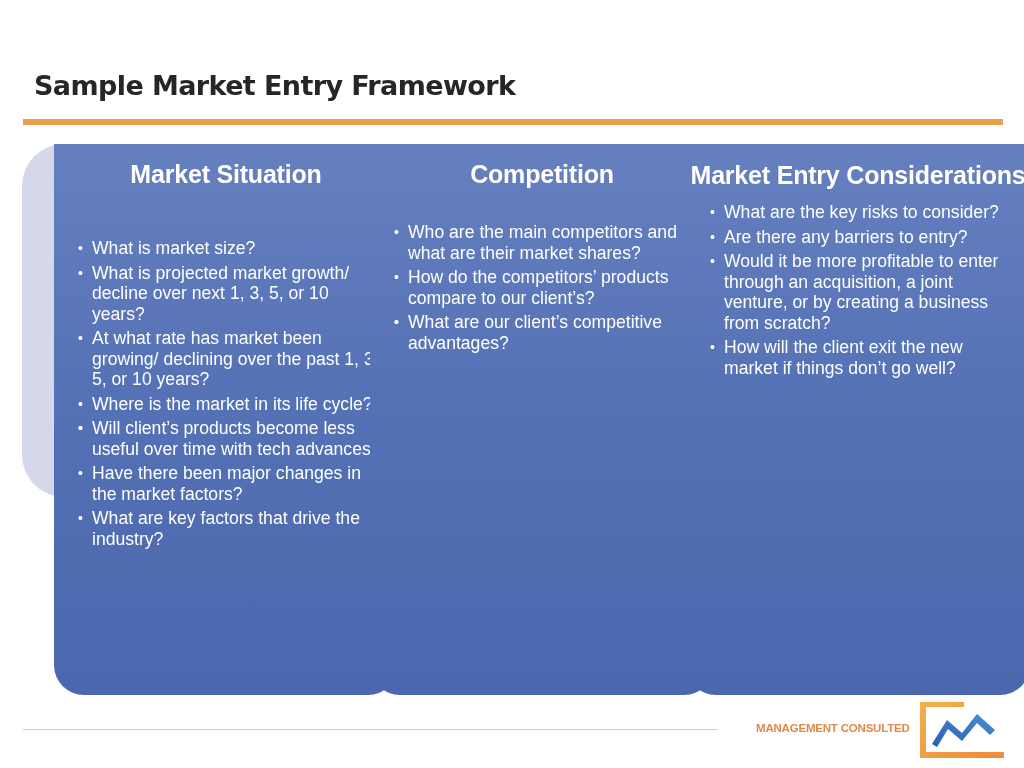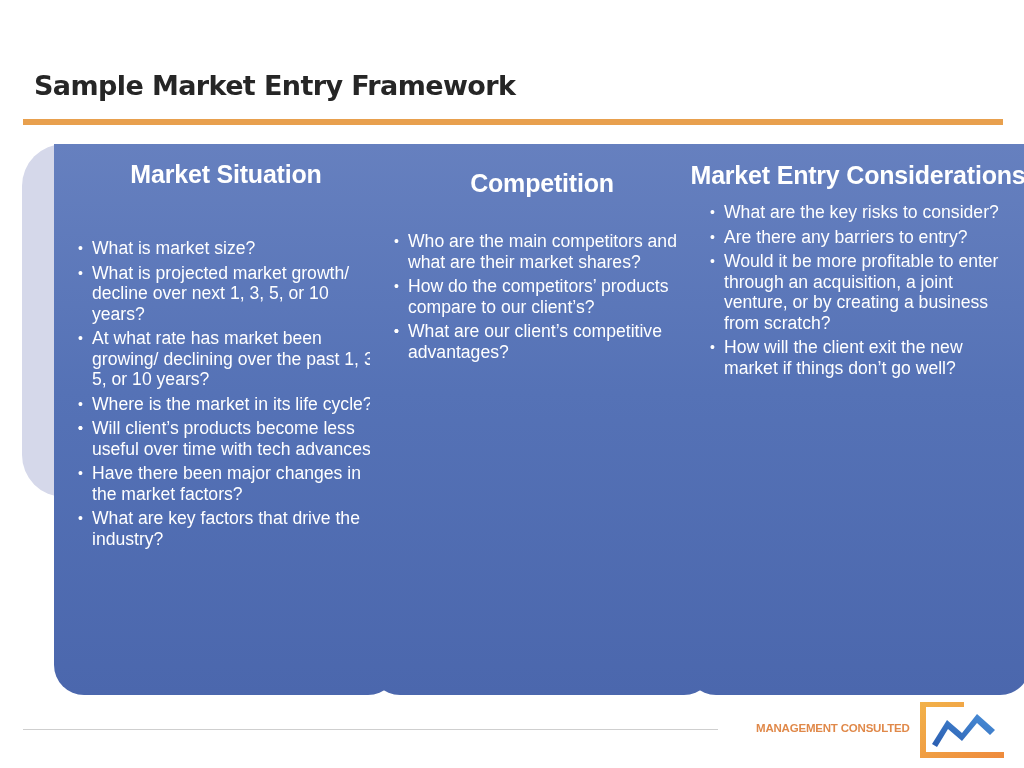--- a/index.html
+++ b/index.html
@@ -40,21 +40,21 @@
     font-size: 17.6px; line-height: 20.5px; margin-bottom: 4px;
   }
   .panel li .bullet {
     position: absolute; left: 0; top: 0; font-size: 14px;
   }
   #panel-1 { left: 54px; }
   #panel-2 { left: 370px; }
   #panel-3 { left: 686px; }
   #panel-1 h2 { padding-top: 15px; }
   #panel-1 ul { padding-top: 49px; }
-  #panel-2 h2 { padding-top: 24px; }
+  #panel-2 h2 { padding-top: 15px; }
   #panel-2 ul { padding-top: 33px; }
   #panel-3 h2 { padding-top: 16px; }
   #panel-3 ul { padding-top: 12px; }
   .footer-rule {
     position: absolute; left: 23px; top: 729px; width: 695px; height: 1px;
     background: #cfcfcf;
   }
   .brand {
     position: absolute; left: 756px; top: 722px;
     font-family: "Liberation Sans", sans-serif;

